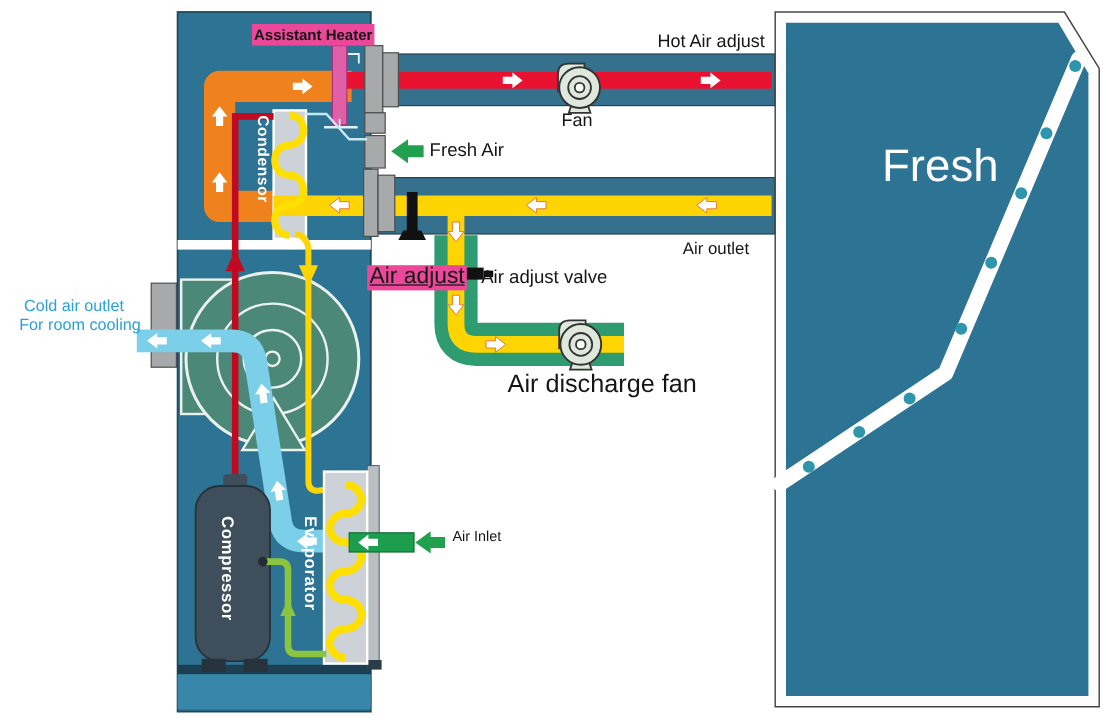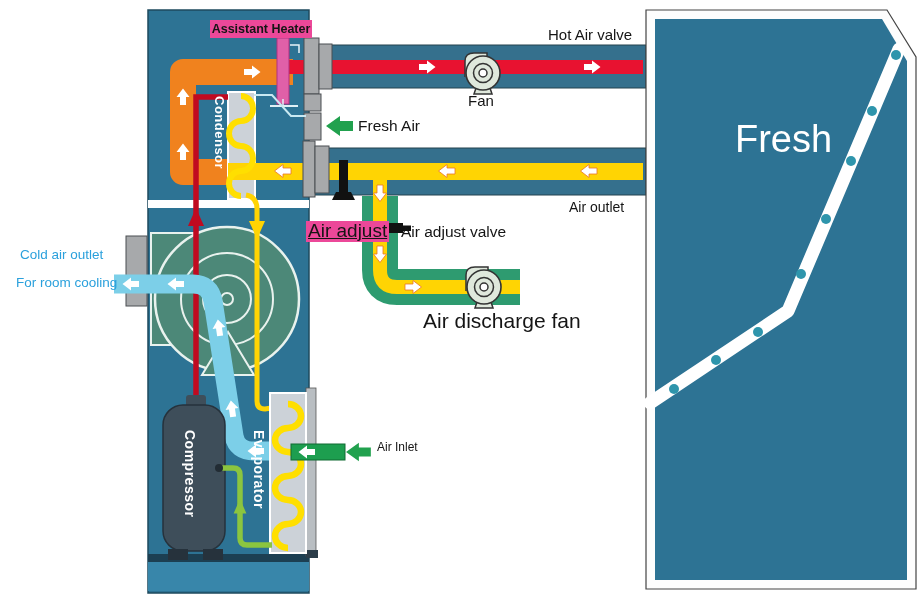--- a/index.html
+++ b/index.html
@@ -168,36 +168,36 @@
       <circle cx="801" cy="274" r="5"></circle>
           <circle cx="758" cy="332" r="5"></circle>
       <circle cx="716" cy="360" r="5"></circle>
           <circle cx="674" cy="389" r="5"></circle>
     </g>
   </g>
 </svg>
 
 <div class="lbl boxed" style="left:210px;top:20px;width:102px;height:18px;line-height:18px;font-size:12.5px;font-weight:bold;">Assistant Heater</div>
 
-<div class="lbl" style="left:548px;top:27px;font-size:15px;">Hot Air valve</div>
+<div class="lbl" style="left:548px;top:27px;font-size:15px;">Hot Air adjust</div>
 
 <div class="lbl" style="left:468px;top:93px;font-size:15px;">Fan</div>
 
 <div class="lbl" style="left:358px;top:117px;font-size:15.5px;">Fresh Air</div>
 
 <div class="lbl boxed" style="left:306px;top:221px;font-size:19px;padding:0 2px;text-decoration:underline;">Air adjust</div>
 
 <div class="lbl" style="left:401px;top:223px;font-size:15.5px;">Air adjust valve</div>
 
 <div class="lbl" style="left:569px;top:200px;font-size:14px;">Air outlet</div>
 
 <div class="lbl" style="left:423px;top:309px;font-size:21px;">Air discharge fan</div>
 
 <div class="lbl blue" style="left:20px;top:248px;font-size:13.5px;">Cold air outlet</div>
-<div class="lbl blue" style="left:16px;top:264px;font-size:13.5px;margin-top:12px;">For room cooling</div>
+<div class="lbl blue" style="left:16px;top:264px;font-size:13.5px;">For room cooling</div>
 
 <div class="lbl" style="left:377px;top:441px;font-size:12px;">Air Inlet</div>
 
 <div class="lbl white" style="left:735px;top:119px;width:90px;text-align:center;font-size:38px;">Fresh</div>
 
 <div class="lbl vert" style="left:212px;top:96px;height:104px;font-size:13px;">Condensor</div>
 
 <div class="lbl vert" style="left:182px;top:430px;height:120px;font-size:14px;">Compressor</div>
 
 <div class="lbl vert" style="left:251px;top:430px;height:118px;font-size:14px;">Evaporator</div>

